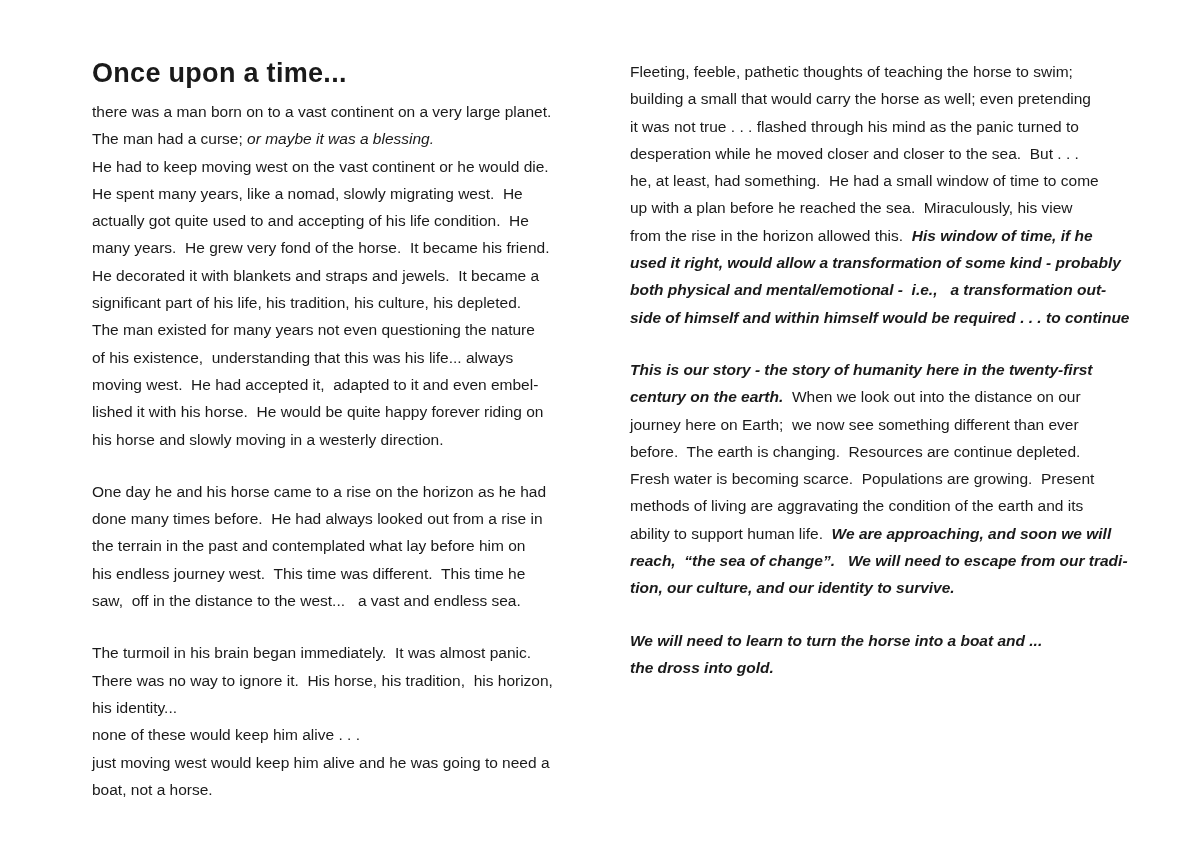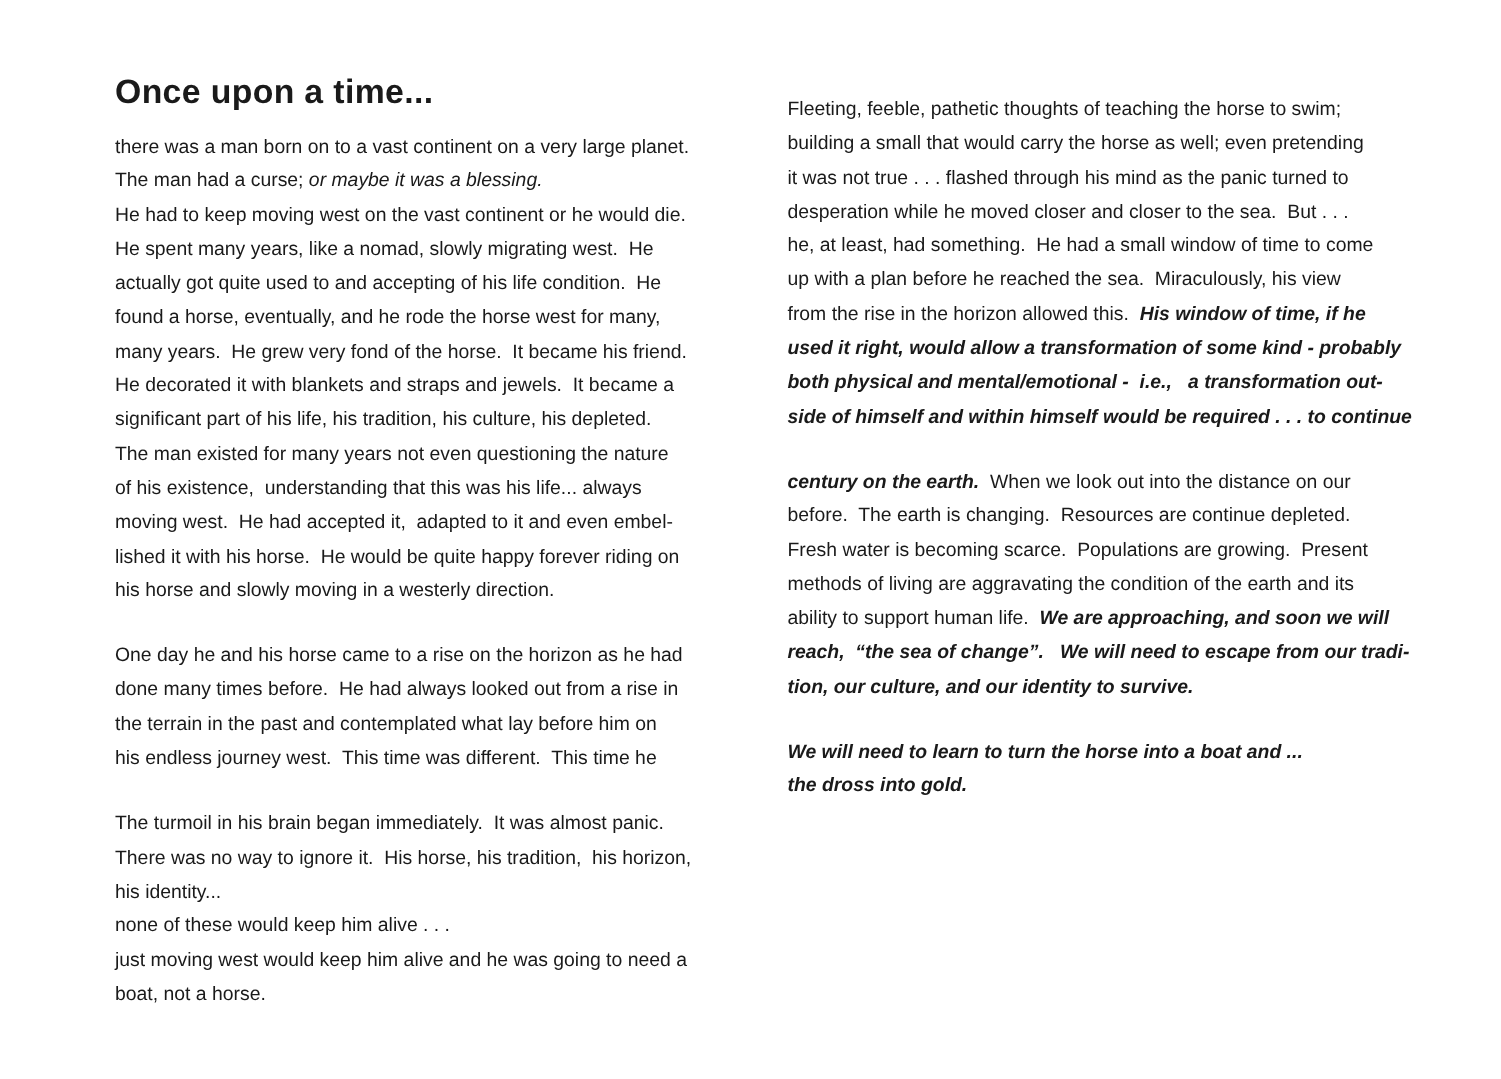--- a/index.html
+++ b/index.html
@@ -23,21 +23,21 @@
   .col-left  { width: 506px; }
   .col-right { width: 524px; }
   .title {
     font-size: 27px;
     line-height: 30px;
     font-weight: bold;
     letter-spacing: 0.3px;
     margin: 0 0 10px 0;
   }
   .para {
-    margin: 16px 0 25px 0;
+    margin: 0 0 25px 0;
     font-size: 15.5px;
     line-height: 27.3px;
   }
   .para:last-child { margin-bottom: 0; }
   .line {
     display: block;
     white-space: pre-wrap;
   }
   .seg-n  { font-style: normal; font-weight: normal; }
   .seg-i  { font-style: italic; font-weight: normal; }
@@ -49,35 +49,35 @@
 <div class="page">
   <div class="col col-left">
     <h1 class="title">Once upon a time...</h1>
     <div class="col-body">
         <p class="para">
           <span class="line"><span class="seg seg-n">there was a man born on to a vast continent on a very large planet.</span></span>
           <span class="line"><span class="seg seg-n">The man had a curse; </span><span class="seg seg-i">or maybe it was a blessing.</span></span>
           <span class="line"><span class="seg seg-n">He had to keep moving west on the vast continent or he would die.</span></span>
           <span class="line"><span class="seg seg-n">He spent many years, like a nomad, slowly migrating west.  He</span></span>
           <span class="line"><span class="seg seg-n">actually got quite used to and accepting of his life condition.  He</span></span>
-          <span class="line"><span class="seg seg-n">found a horse, eventually, and he rode the horse west for many,</span></span>
           <span class="line"><span class="seg seg-n">many years.  He grew very fond of the horse.  It became his friend.</span></span>
           <span class="line"><span class="seg seg-n">He decorated it with blankets and straps and jewels.  It became a</span></span>
           <span class="line"><span class="seg seg-n">significant part of his life, his tradition, his culture, his depleted.</span></span>
           <span class="line"><span class="seg seg-n">The man existed for many years not even questioning the nature</span></span>
           <span class="line"><span class="seg seg-n">of his existence,  understanding that this was his life... always</span></span>
           <span class="line"><span class="seg seg-n">moving west.  He had accepted it,  adapted to it and even embel-</span></span>
           <span class="line"><span class="seg seg-n">lished it with his horse.  He would be quite happy forever riding on</span></span>
           <span class="line"><span class="seg seg-n">his horse and slowly moving in a westerly direction.</span></span>
         </p>
         <p class="para">
           <span class="line"><span class="seg seg-n">One day he and his horse came to a rise on the horizon as he had</span></span>
           <span class="line"><span class="seg seg-n">done many times before.  He had always looked out from a rise in</span></span>
           <span class="line"><span class="seg seg-n">the terrain in the past and contemplated what lay before him on</span></span>
           <span class="line"><span class="seg seg-n">his endless journey west.  This time was different.  This time he</span></span>
+          <span class="line"><span class="seg seg-n">saw,  off in the distance to the west...   a vast and endless sea.</span></span>
         </p>
         <p class="para">
           <span class="line"><span class="seg seg-n">The turmoil in his brain began immediately.  It was almost panic.</span></span>
           <span class="line"><span class="seg seg-n">There was no way to ignore it.  His horse, his tradition,  his horizon,</span></span>
           <span class="line"><span class="seg seg-n">his identity...</span></span>
           <span class="line"><span class="seg seg-n">none of these would keep him alive . . .</span></span>
           <span class="line"><span class="seg seg-n">just moving west would keep him alive and he was going to need a</span></span>
           <span class="line"><span class="seg seg-n">boat, not a horse.</span></span>
         </p>
       </div>
@@ -90,21 +90,23 @@
           <span class="line"><span class="seg seg-n">it was not true . . . flashed through his mind as the panic turned to</span></span>
           <span class="line"><span class="seg seg-n">desperation while he moved closer and closer to the sea.  But . . .</span></span>
           <span class="line"><span class="seg seg-n">he, at least, had something.  He had a small window of time to come</span></span>
           <span class="line"><span class="seg seg-n">up with a plan before he reached the sea.  Miraculously, his view</span></span>
           <span class="line"><span class="seg seg-n">from the rise in the horizon allowed this.  </span><span class="seg seg-bi">His window of time, if he</span></span>
           <span class="line"><span class="seg seg-bi">used it right, would allow a transformation of some kind - probably</span></span>
           <span class="line"><span class="seg seg-bi">both physical and mental/emotional -  i.e.,   a transformation out-</span></span>
           <span class="line"><span class="seg seg-bi">side of himself and within himself would be required . . . to continue</span></span>
         </p>
         <p class="para">
+          <span class="line"><span class="seg seg-bi">This is our story - the story of humanity here in the twenty-first</span></span>
           <span class="line"><span class="seg seg-bi">century on the earth.</span><span class="seg seg-n">  When we look out into the distance on our</span></span>
+          <span class="line"><span class="seg seg-n">journey here on Earth;  we now see something different than ever</span></span>
           <span class="line"><span class="seg seg-n">before.  The earth is changing.  Resources are continue depleted.</span></span>
           <span class="line"><span class="seg seg-n">Fresh water is becoming scarce.  Populations are growing.  Present</span></span>
           <span class="line"><span class="seg seg-n">methods of living are aggravating the condition of the earth and its</span></span>
           <span class="line"><span class="seg seg-n">ability to support human life.  </span><span class="seg seg-bi">We are approaching, and soon we will</span></span>
           <span class="line"><span class="seg seg-bi">reach,  “the sea of change”.   We will need to escape from our tradi-</span></span>
           <span class="line"><span class="seg seg-bi">tion, our culture, and our identity to survive.</span></span>
         </p>
         <p class="para">
           <span class="line"><span class="seg seg-bi">We will need to learn to turn the horse into a boat and ...</span></span>
           <span class="line"><span class="seg seg-bi">the dross into gold.</span></span>

